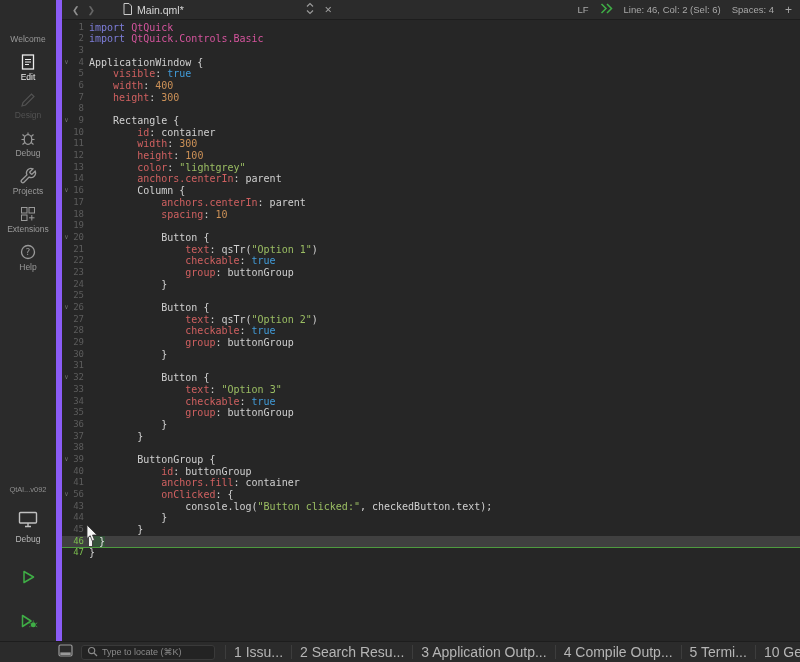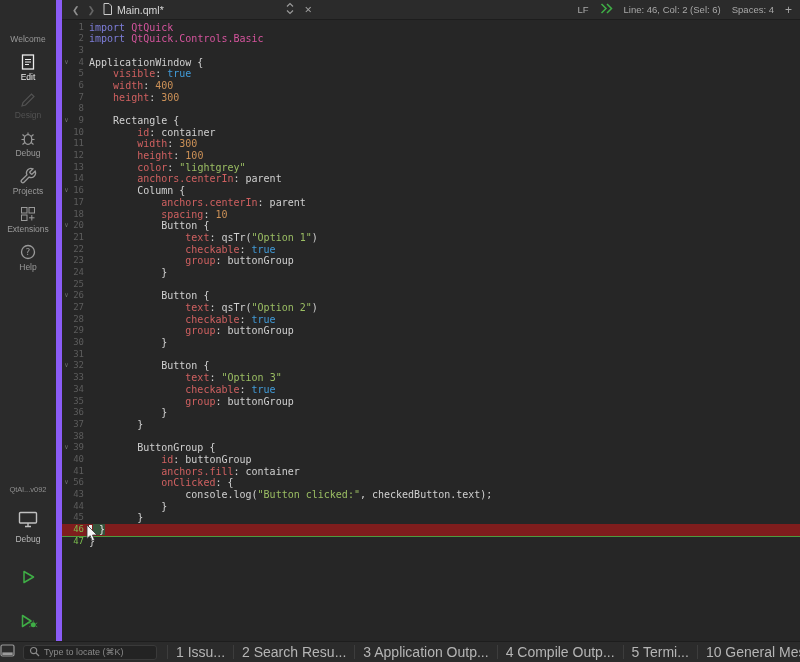--- a/index.html
+++ b/index.html
@@ -23,50 +23,50 @@
   .kitbtn{display:flex;flex-direction:column;align-items:center;gap:2px;padding:3px 0;width:100%}
   .kitbtn .klabel{font-size:8.5px;color:#b8b8b8}
   .runbtn{width:26px;height:26px;display:flex;align-items:center;justify-content:center;
     background:none;border:none;margin-top:4px}
 
   
   .edhead{grid-column:2;grid-row:1;background:#2b2b2b;border-bottom:1px solid #1d1d1d;
     display:flex;align-items:center;padding:0 8px 0 6px;font-size:9.5px;color:#9f9f9f}
   .navbtn{background:none;border:none;color:#8f8f8f;font-size:9px;padding:0 4px;line-height:18px}
   .navbtn.dim{color:#666}
-  .filetab{display:flex;align-items:center;gap:5px;width:212px;margin-left:4px;height:20px}
+  .filetab{display:flex;align-items:center;gap:5px;width:212px;margin-left:24px;height:20px}
   .filetab .ttl{color:#d8d8d8;font-size:10.5px;white-space:nowrap}
   .tabctl{background:none;border:none;display:flex;align-items:center;padding:0 2px}
   .tabctl.first{margin-left:auto}
   .closebtn{background:none;border:none;color:#9f9f9f;font-size:9.5px;padding:0 3px}
   .headright{margin-left:auto;display:flex;align-items:center;gap:11px;color:#a8a8a8}
   .headright .plus{font-size:12px;color:#a8a8a8;background:none;border:none}
 
   
   .editor{grid-column:2;grid-row:2;position:relative;background:#262626;overflow:hidden;
     padding-top:1.5px;font-family:"DejaVu Sans Mono",monospace;font-size:10px}
   .line{display:flex;height:11.7px;line-height:11.7px;white-space:pre}
-  .line.cur{background:#7f1d1d;box-shadow:0 1px 0 0 #4e9b3f}
+  .line.cur{background:#404040;box-shadow:0 1px 0 0 #4e9b3f}
   .fold{width:9px;text-align:center;color:#6f6f6f;font-size:6.5px;line-height:11.7px}
   .ln{width:13px;text-align:right;color:#5c5c5c;font-size:9px;line-height:11.7px;margin-right:5px}
   .ln.act{color:#7cbf4f}
   .codetxt{white-space:pre;color:var(--c-text,#d0d0d0)}
   .tok-d{color:var(--c-text,#d0d0d0)}
   .tok-k{color:var(--c-keyword,#7d7dd8)}
   .tok-m{color:var(--c-module,#d5549d)}
   .tok-p{color:var(--c-property,#cf6060)}
   .tok-b{color:var(--c-bool,#419bd8)}
   .tok-n{color:var(--c-number,#cc9157)}
   .tok-s{color:var(--c-string,#9bbe63)}
   .sel{background:#35523a;color:#e0e0e0}
   .caret{display:inline-block;width:3px;height:9px;background:#f0f0f0;vertical-align:-1px;margin-right:1px}
 
   
   .statusbar{grid-column:1/3;grid-row:3;background:#2b2b2b;border-top:1px solid #1d1d1d;
-    display:flex;align-items:center;font-size:9.5px;color:#b5b5b5}
+    display:flex;align-items:center;padding-left:58px;font-size:9.5px;color:#b5b5b5}
   .paneltoggle{background:none;border:none;display:flex;align-items:center;margin-right:8px}
   .locator{display:flex;align-items:center;gap:4px;width:134px;height:15px;background:#232323;
     border:1px solid #3a3a3a;border-radius:3px;padding:0 5px;margin-right:10px}
   .locator input{flex:1;min-width:0;background:transparent;border:none;outline:none;
     color:#bdbdbd;font-size:9px;font-family:"Liberation Sans",sans-serif}
   .locator input::placeholder{color:#8a8a8a}
   .pane{background:none;border:none;border-left:1px solid #3d3d3d;color:#b5b5b5;
     font-size:14px;padding:0 8px;height:14px;line-height:14px;white-space:nowrap}
 
   .mousecursor{position:absolute;left:86px;top:524px;z-index:50;pointer-events:none}
@@ -211,20 +211,21 @@
         <div class="line"><span class="fold"></span><span class="ln">8</span><span class="codetxt"></span></div>
         <div class="line"><span class="fold">∨</span><span class="ln">9</span><span class="codetxt"><span class="tok-d">    Rectangle {</span></span></div>
         <div class="line"><span class="fold"></span><span class="ln">10</span><span class="codetxt"><span class="tok-d">        </span><span class="tok-p">id</span><span class="tok-d">: container</span></span></div>
         <div class="line"><span class="fold"></span><span class="ln">11</span><span class="codetxt"><span class="tok-d">        </span><span class="tok-p">width</span><span class="tok-d">: </span><span class="tok-n">300</span></span></div>
         <div class="line"><span class="fold"></span><span class="ln">12</span><span class="codetxt"><span class="tok-d">        </span><span class="tok-p">height</span><span class="tok-d">: </span><span class="tok-n">100</span></span></div>
         <div class="line"><span class="fold"></span><span class="ln">13</span><span class="codetxt"><span class="tok-d">        </span><span class="tok-p">color</span><span class="tok-d">: </span><span class="tok-s">"lightgrey"</span></span></div>
         <div class="line"><span class="fold"></span><span class="ln">14</span><span class="codetxt"><span class="tok-d">        </span><span class="tok-p">anchors.centerIn</span><span class="tok-d">: parent</span></span></div>
         <div class="line"><span class="fold">∨</span><span class="ln">16</span><span class="codetxt"><span class="tok-d">        Column {</span></span></div>
         <div class="line"><span class="fold"></span><span class="ln">17</span><span class="codetxt"><span class="tok-d">            </span><span class="tok-p">anchors.centerIn</span><span class="tok-d">: parent</span></span></div>
         <div class="line"><span class="fold"></span><span class="ln">18</span><span class="codetxt"><span class="tok-d">            </span><span class="tok-p">spacing</span><span class="tok-d">: </span><span class="tok-n">10</span></span></div>
+        <div class="line"><span class="fold"></span><span class="ln">19</span><span class="codetxt"></span></div>
         <div class="line"><span class="fold">∨</span><span class="ln">20</span><span class="codetxt"><span class="tok-d">            Button {</span></span></div>
         <div class="line"><span class="fold"></span><span class="ln">21</span><span class="codetxt"><span class="tok-d">                </span><span class="tok-p">text</span><span class="tok-d">: qsTr(</span><span class="tok-s">"Option 1"</span><span class="tok-d">)</span></span></div>
         <div class="line"><span class="fold"></span><span class="ln">22</span><span class="codetxt"><span class="tok-d">                </span><span class="tok-p">checkable</span><span class="tok-d">: </span><span class="tok-b">true</span></span></div>
         <div class="line"><span class="fold"></span><span class="ln">23</span><span class="codetxt"><span class="tok-d">                </span><span class="tok-p">group</span><span class="tok-d">: buttonGroup</span></span></div>
         <div class="line"><span class="fold"></span><span class="ln">24</span><span class="codetxt"><span class="tok-d">            }</span></span></div>
         <div class="line"><span class="fold"></span><span class="ln">25</span><span class="codetxt"></span></div>
         <div class="line"><span class="fold">∨</span><span class="ln">26</span><span class="codetxt"><span class="tok-d">            Button {</span></span></div>
         <div class="line"><span class="fold"></span><span class="ln">27</span><span class="codetxt"><span class="tok-d">                </span><span class="tok-p">text</span><span class="tok-d">: qsTr(</span><span class="tok-s">"Option 2"</span><span class="tok-d">)</span></span></div>
         <div class="line"><span class="fold"></span><span class="ln">28</span><span class="codetxt"><span class="tok-d">                </span><span class="tok-p">checkable</span><span class="tok-d">: </span><span class="tok-b">true</span></span></div>
         <div class="line"><span class="fold"></span><span class="ln">29</span><span class="codetxt"><span class="tok-d">                </span><span class="tok-p">group</span><span class="tok-d">: buttonGroup</span></span></div>

